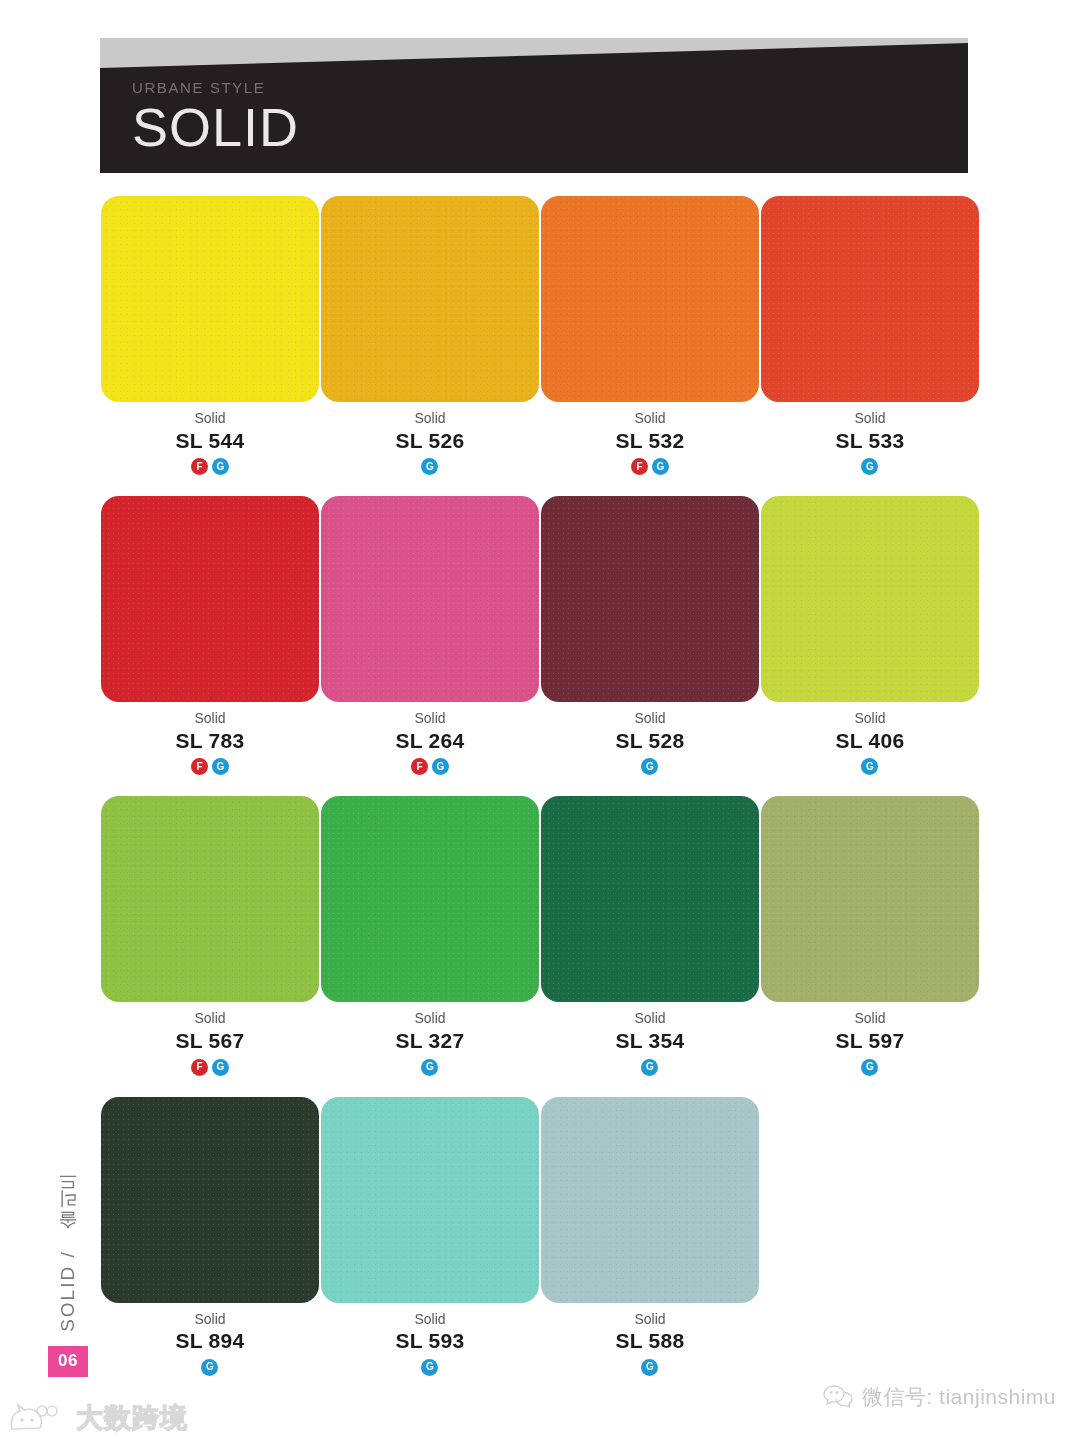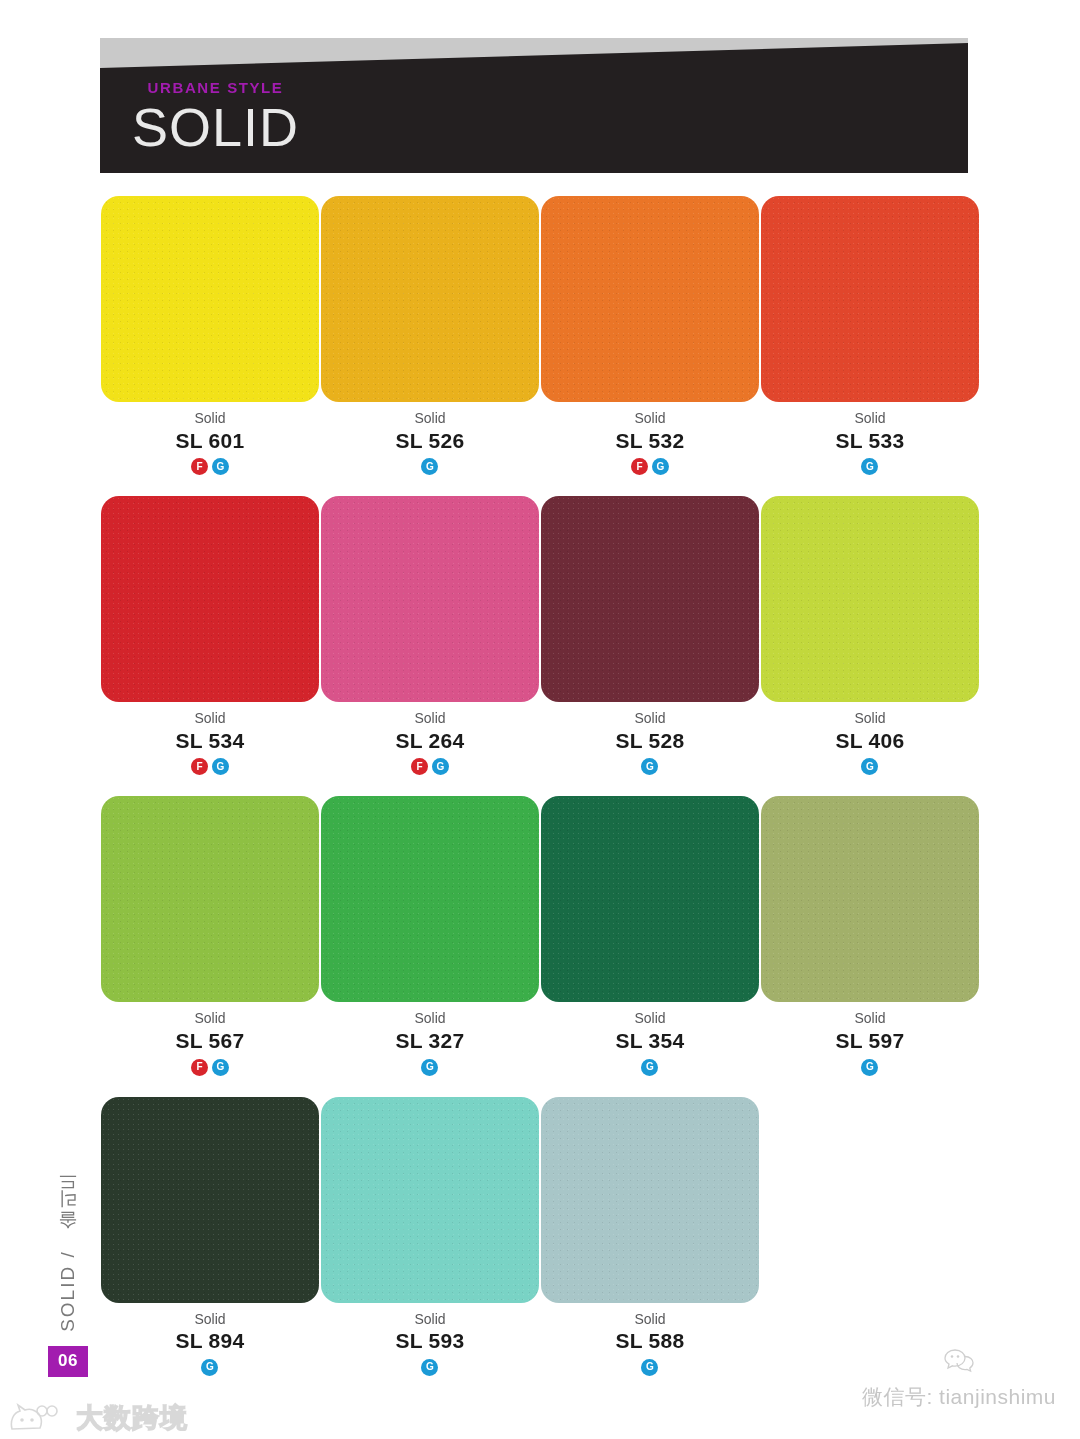--- a/index.html
+++ b/index.html
@@ -46,24 +46,23 @@
   }
   .header-text {
     position: absolute;
     left: 32px;
     top: 42px;
     color: #e8e8e8;
   }
   .header-kicker {
     font-size: 15px;
     letter-spacing: 1.6px;
-    color: #a21caf;
-    font-weight: 700;
+    color: #737373;
+    font-weight: 400;
     line-height: 1.1;
-    text-align: center;
   }
   .header-title {
     font-size: 54px;
     letter-spacing: 1px;
     font-weight: 300;
     color: #e9e9e9;
     line-height: 1.05;
     margin-top: 2px;
   }
 
@@ -155,21 +154,21 @@
   .side-label {
     writing-mode: vertical-rl;
     transform: rotate(180deg);
     font-size: 19px;
     letter-spacing: 2px;
     color: #7a7a7a;
     white-space: nowrap;
     margin-bottom: 14px;
   }
   .page-number {
-    background: #a21caf;
+    background: #ec4899;
     color: #ffffff;
     font-size: 17px;
     font-weight: 700;
     padding: 5px 10px 6px 10px;
     letter-spacing: 0.5px;
   }
 
   
   .wm-left {
     position: absolute;
@@ -190,21 +189,20 @@
   }
   .wm-cat-icon { width: 52px; height: 30px; }
 
   .wm-right {
     position: absolute;
     right: 24px;
     bottom: 28px;
     display: flex;
     align-items: center;
     gap: 9px;
-    flex-direction: column;
   }
   .wm-right-text {
     font-size: 21px;
     color: #c6c6c6;
     letter-spacing: 0.5px;
     white-space: nowrap;
   }
   .wm-chat-icon { width: 30px; height: 26px; }
 </style>
 </head>
@@ -220,21 +218,21 @@
       <div class="header-title">SOLID</div>
     </div>
   </div>
 
   <div class="grid" id="swatch-grid">
       <div class="swatch-row">
         <div class="swatch-cell">
           <div class="swatch-chip" style="background: rgb(242, 226, 24);"></div>
           <div class="swatch-meta">
             <div class="swatch-series">Solid</div>
-            <div class="swatch-code">SL 601</div>
+            <div class="swatch-code">SL 544</div>
             <div class="badges">
               <span class="badge badge-F">F</span>
               <span class="badge badge-G">G</span>
             </div>
           </div>
         </div>
         <div class="swatch-cell">
           <div class="swatch-chip" style="background: rgb(233, 177, 28);"></div>
           <div class="swatch-meta">
             <div class="swatch-series">Solid</div>
@@ -264,21 +262,21 @@
               <span class="badge badge-G">G</span>
             </div>
           </div>
         </div>
       </div>
       <div class="swatch-row">
         <div class="swatch-cell">
           <div class="swatch-chip" style="background: rgb(211, 36, 43);"></div>
           <div class="swatch-meta">
             <div class="swatch-series">Solid</div>
-            <div class="swatch-code">SL 534</div>
+            <div class="swatch-code">SL 783</div>
             <div class="badges">
               <span class="badge badge-F">F</span>
               <span class="badge badge-G">G</span>
             </div>
           </div>
         </div>
         <div class="swatch-cell">
           <div class="swatch-chip" style="background: rgb(217, 83, 138);"></div>
           <div class="swatch-meta">
             <div class="swatch-series">Solid</div>

